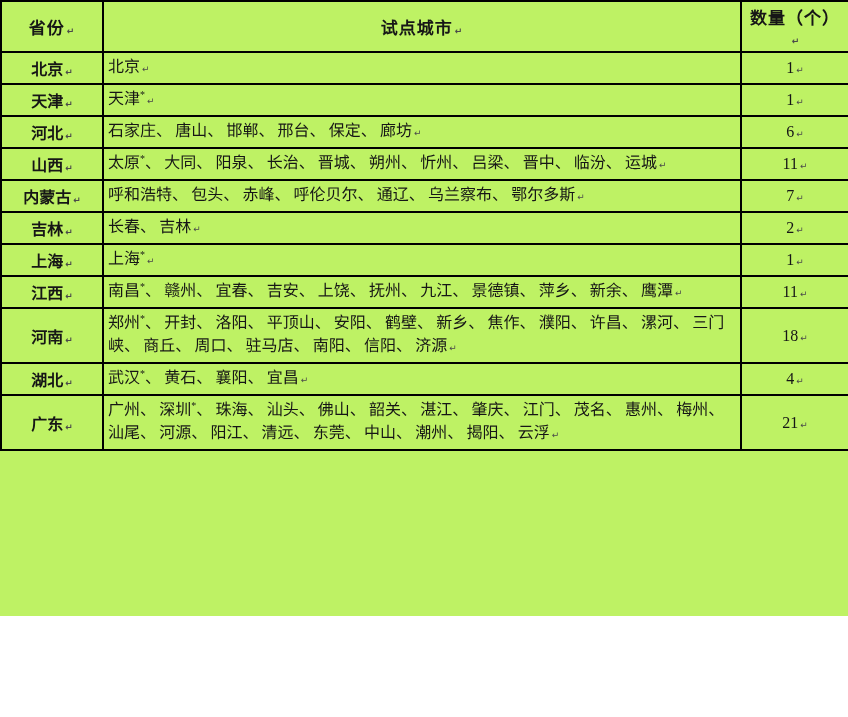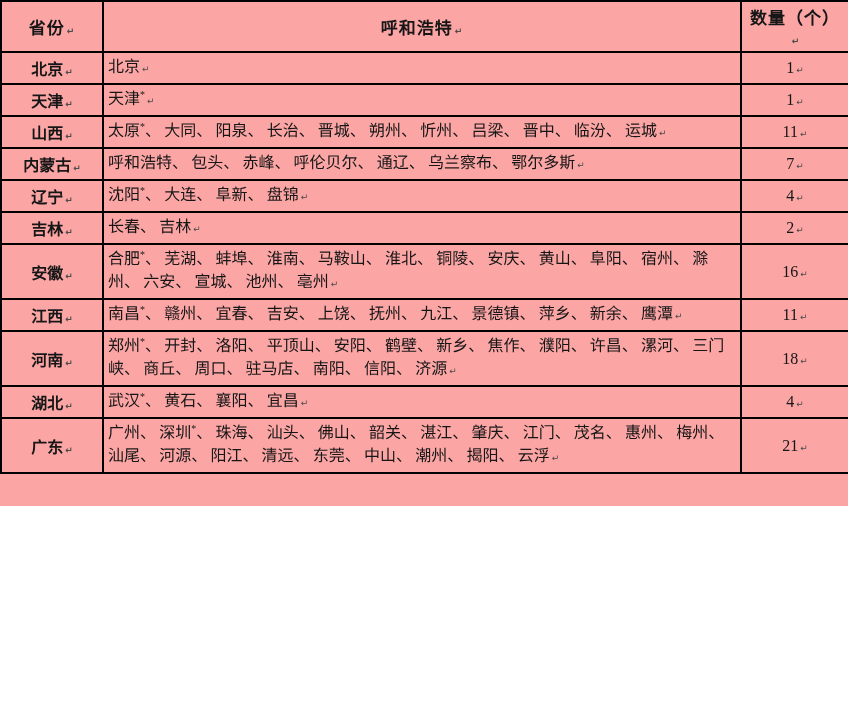--- a/index.html
+++ b/index.html
@@ -1,20 +1,20 @@
 <!DOCTYPE html>
 <html lang="zh-CN"><head>
 <meta charset="utf-8">
 <style>
   html,body{margin:0;padding:0;background:#ffffff;}
   .page{
     position:relative;
-    width:848px;height:506px;
+    width:848px;height:616px;
     overflow:hidden;
-    background:#fca5a5;
+    background:#bef264;
     font-family:"Liberation Serif","DejaVu Serif",serif;
   }
   table.pilot{
     border-collapse:collapse;
     table-layout:fixed;
     width:848px;
     color:#161616;
   }
   table.pilot col.c-prov{width:102px;}
   table.pilot col.c-cities{width:638px;}
@@ -68,59 +68,59 @@
 <div class="page">
   <table class="pilot">
     <colgroup>
       <col class="c-prov">
       <col class="c-cities">
       <col class="c-count">
     </colgroup>
     <thead>
       <tr class="hdr">
         <th><span>省份</span><span class="pmark">↵</span></th>
-        <th><span>呼和浩特</span><span class="pmark">↵</span></th>
+        <th><span>试点城市</span><span class="pmark">↵</span></th>
         <th><span>数量（个）</span><span class="pmark">↵</span></th>
       </tr>
     </thead>
     <tbody>
         <tr class="row">
           <td class="prov">北京<span class="pmark">↵</span></td>
           <td class="cities">北京<span class="pmark">↵</span></td>
           <td class="count">1<span class="pmark">↵</span></td>
         </tr>
         <tr class="row">
           <td class="prov">天津<span class="pmark">↵</span></td>
           <td class="cities">天津<sup class="star">*</sup><span class="pmark">↵</span></td>
           <td class="count">1<span class="pmark">↵</span></td>
         </tr>
         <tr class="row">
+          <td class="prov">河北<span class="pmark">↵</span></td>
+          <td class="cities">石家庄、 唐山、 邯郸、 邢台、 保定、 廊坊<span class="pmark">↵</span></td>
+          <td class="count">6<span class="pmark">↵</span></td>
+        </tr>
+        <tr class="row">
           <td class="prov">山西<span class="pmark">↵</span></td>
           <td class="cities">太原<sup class="star">*</sup>、 大同、 阳泉、 长治、 晋城、 朔州、 忻州、 吕梁、 晋中、 临汾、 运城<span class="pmark">↵</span></td>
           <td class="count">11<span class="pmark">↵</span></td>
         </tr>
         <tr class="row">
           <td class="prov">内蒙古<span class="pmark">↵</span></td>
           <td class="cities">呼和浩特、 包头、 赤峰、 呼伦贝尔、 通辽、 乌兰察布、 鄂尔多斯<span class="pmark">↵</span></td>
           <td class="count">7<span class="pmark">↵</span></td>
         </tr>
         <tr class="row">
-          <td class="prov">辽宁<span class="pmark">↵</span></td>
-          <td class="cities">沈阳<sup class="star">*</sup>、 大连、 阜新、 盘锦<span class="pmark">↵</span></td>
-          <td class="count">4<span class="pmark">↵</span></td>
-        </tr>
-        <tr class="row">
           <td class="prov">吉林<span class="pmark">↵</span></td>
           <td class="cities">长春、 吉林<span class="pmark">↵</span></td>
           <td class="count">2<span class="pmark">↵</span></td>
         </tr>
         <tr class="row">
-          <td class="prov">安徽<span class="pmark">↵</span></td>
-          <td class="cities">合肥<sup class="star">*</sup>、 芜湖、 蚌埠、 淮南、 马鞍山、 淮北、 铜陵、 安庆、 黄山、 阜阳、 宿州、 滁州、 六安、 宣城、 池州、 亳州<span class="pmark">↵</span></td>
-          <td class="count">16<span class="pmark">↵</span></td>
+          <td class="prov">上海<span class="pmark">↵</span></td>
+          <td class="cities">上海<sup class="star">*</sup><span class="pmark">↵</span></td>
+          <td class="count">1<span class="pmark">↵</span></td>
         </tr>
         <tr class="row">
           <td class="prov">江西<span class="pmark">↵</span></td>
           <td class="cities">南昌<sup class="star">*</sup>、 赣州、 宜春、 吉安、 上饶、 抚州、 九江、 景德镇、 萍乡、 新余、 鹰潭<span class="pmark">↵</span></td>
           <td class="count">11<span class="pmark">↵</span></td>
         </tr>
         <tr class="row">
           <td class="prov">河南<span class="pmark">↵</span></td>
           <td class="cities">郑州<sup class="star">*</sup>、 开封、 洛阳、 平顶山、 安阳、 鹤壁、 新乡、 焦作、 濮阳、 许昌、 漯河、 三门峡、 商丘、 周口、 驻马店、 南阳、 信阳、 济源<span class="pmark">↵</span></td>
           <td class="count">18<span class="pmark">↵</span></td>

